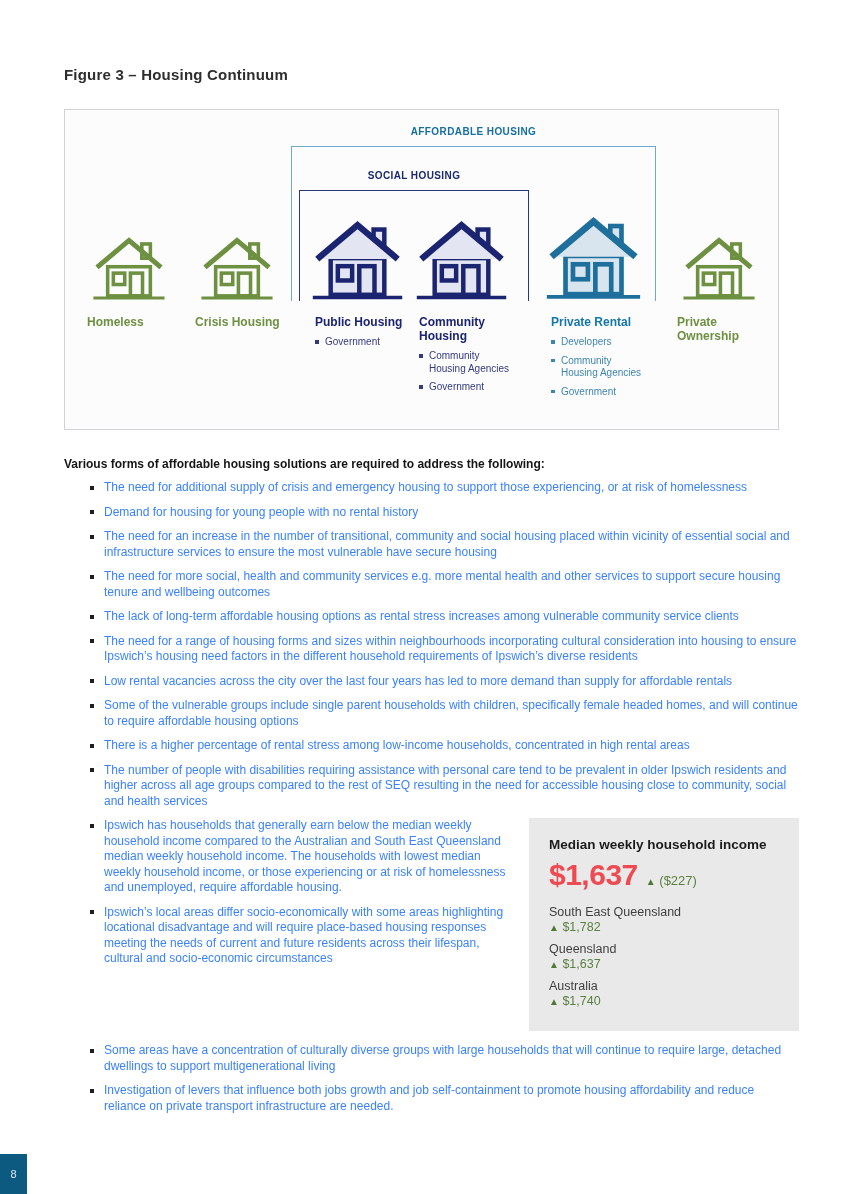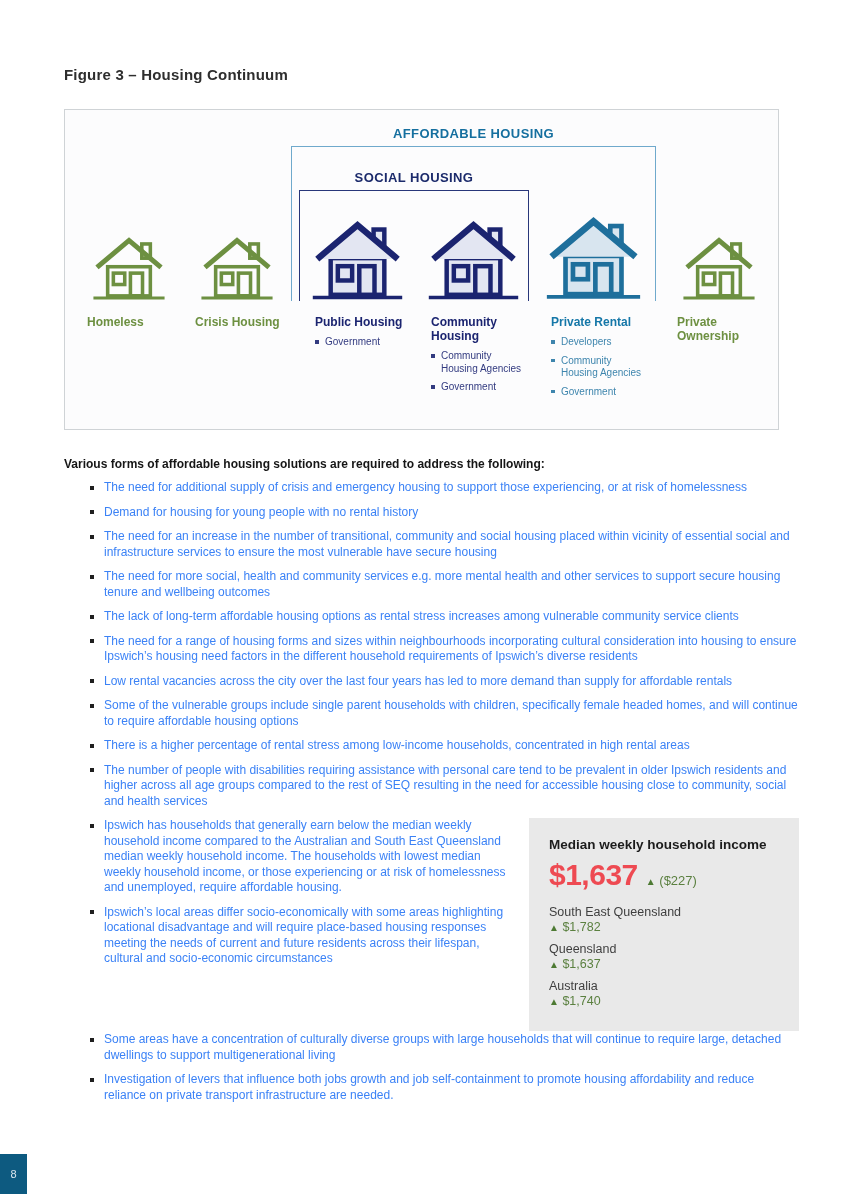--- a/index.html
+++ b/index.html
@@ -13,26 +13,26 @@
   .fig-title { margin:0; font-size:15px; font-weight:600; color:#2e2e2e; letter-spacing:.2px; }
 
   
   .figure-box {
     position:relative; margin-top:26px; width:715px; height:321px;
     border:1px solid #cfd3d6; background:#fcfcfd;
   }
   .bracket { position:absolute; border-style:solid; border-width:1px 1px 0 1px; }
   .bracket.affordable { left:226px; top:36px; width:365px; height:155px; border-color:#6fa9cc; }
   .bracket.social { left:234px; top:80px; width:230px; height:111px; border-color:#28367a; }
-  .bracket-label { position:absolute; text-align:center; font-weight:700; font-size:13px; letter-spacing:.4px; }
+  .bracket-label { position:absolute; text-align:center; font-weight:700; font-size:10px; letter-spacing:.4px; }
   .affordable-label { left:226px; top:16px; width:365px; color:#156f9f; }
   .social-label { left:234px; top:60px; width:230px; color:#1b2a6b; }
 
   .col { position:absolute; top:0; width:112px; }
-  .c1{left:8px} .c2{left:116px} .c3{left:236px} .c4{left:352px} .c5{left:472px} .c6{left:598px}
+  .c1{left:8px} .c2{left:116px} .c3{left:236px} .c4{left:340px} .c5{left:472px} .c6{left:598px}
   .house-wrap { height:191px; display:flex; align-items:flex-end; justify-content:center; }
   .house { display:block; }
   .house.sm { width:74px; } .house.md { width:93px; } .house.lg { width:97px; }
   .house .base { stroke-width:4; }
   .house .body, .house .chimney, .house .window, .house .door { stroke-width:5; fill:none; }
   .house .roof { stroke-width:7; fill:none; stroke-linejoin:miter; }
   .house-green * { stroke:#6d9041; }
   .house-green .chimney { fill:#ffffff; }
   .house-navy * { stroke:#1b2470; }
   .house-navy .body, .house-navy .roof, .house-navy .chimney,
@@ -48,21 +48,21 @@
   .sub-list li::before { content:""; position:absolute; left:0; top:4px; width:3.5px; height:3.5px; background:currentColor; }
   .navy-sub { color:#333b80; } .teal-sub { color:#3e85ad; }
 
   
   .intro { margin:27px 0 9px; font-size:12px; font-weight:700; color:#161616; }
   .bullets { list-style:none; margin:0; padding:0 0 0 26px; }
   .bullets li { position:relative; padding-left:14px; margin-bottom:9px; font-size:12px; line-height:15.5px; color:#3b82f6; }
   .bullets li::before { content:""; position:absolute; left:0; top:5.5px; width:4px; height:4px; background:#1f1f1f; }
   .row { display:flex; align-items:flex-start; }
   .bullets.side { flex:0 0 444px; }
-  .bullets.bottom { margin-top:1px; }
+  .bullets.bottom { margin-top:12px; }
 
   
   .stat-box { margin-left:auto; width:270px; background:#e9e9e9; padding:19px 20px 15px; }
   .stat-box h3 { margin:0 0 6px; font-size:13.5px; font-weight:700; color:#1c1c1c; }
   .stat-main { display:flex; align-items:baseline; }
   .stat-value { font-size:30px; font-weight:700; color:#ee4a52; letter-spacing:-.5px; }
   .stat-delta { margin-left:8px; font-size:13px; color:#5b8040; }
   .tri { color:#4d7a33; font-size:10px; }
   .stat-rows { list-style:none; margin:13px 0 0; padding:0; }
   .stat-rows li { display:flex; justify-content:space-between; font-size:12.5px; line-height:15px; margin-bottom:7px;flex-direction:column; }

